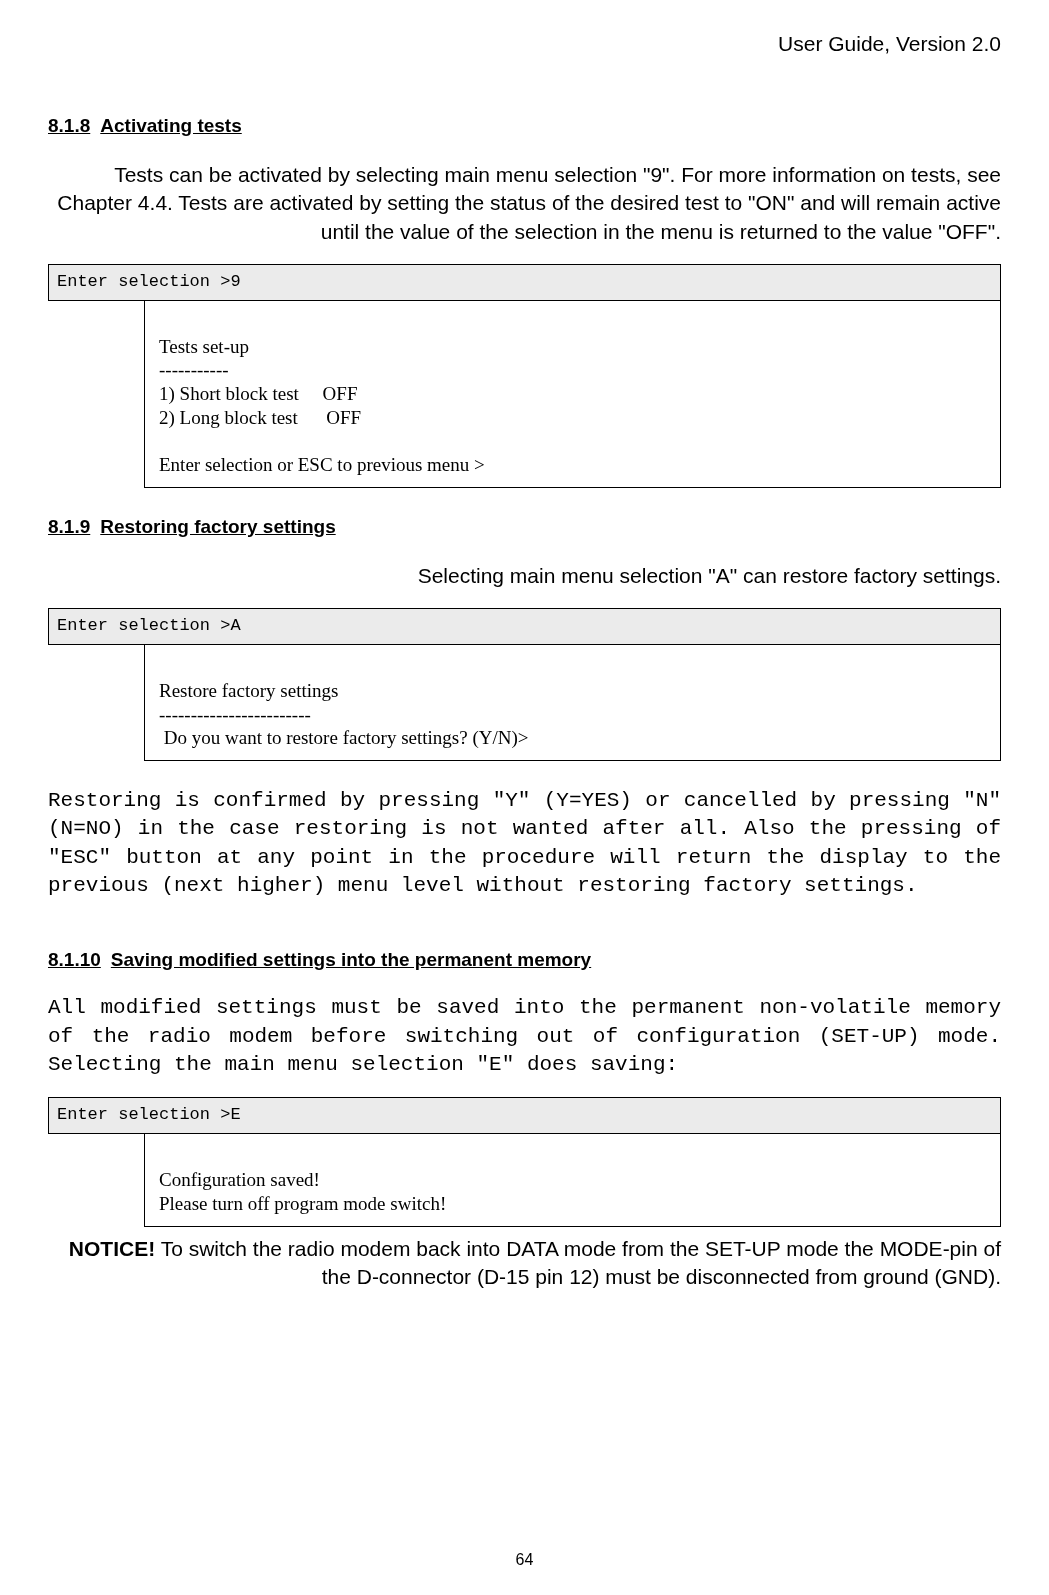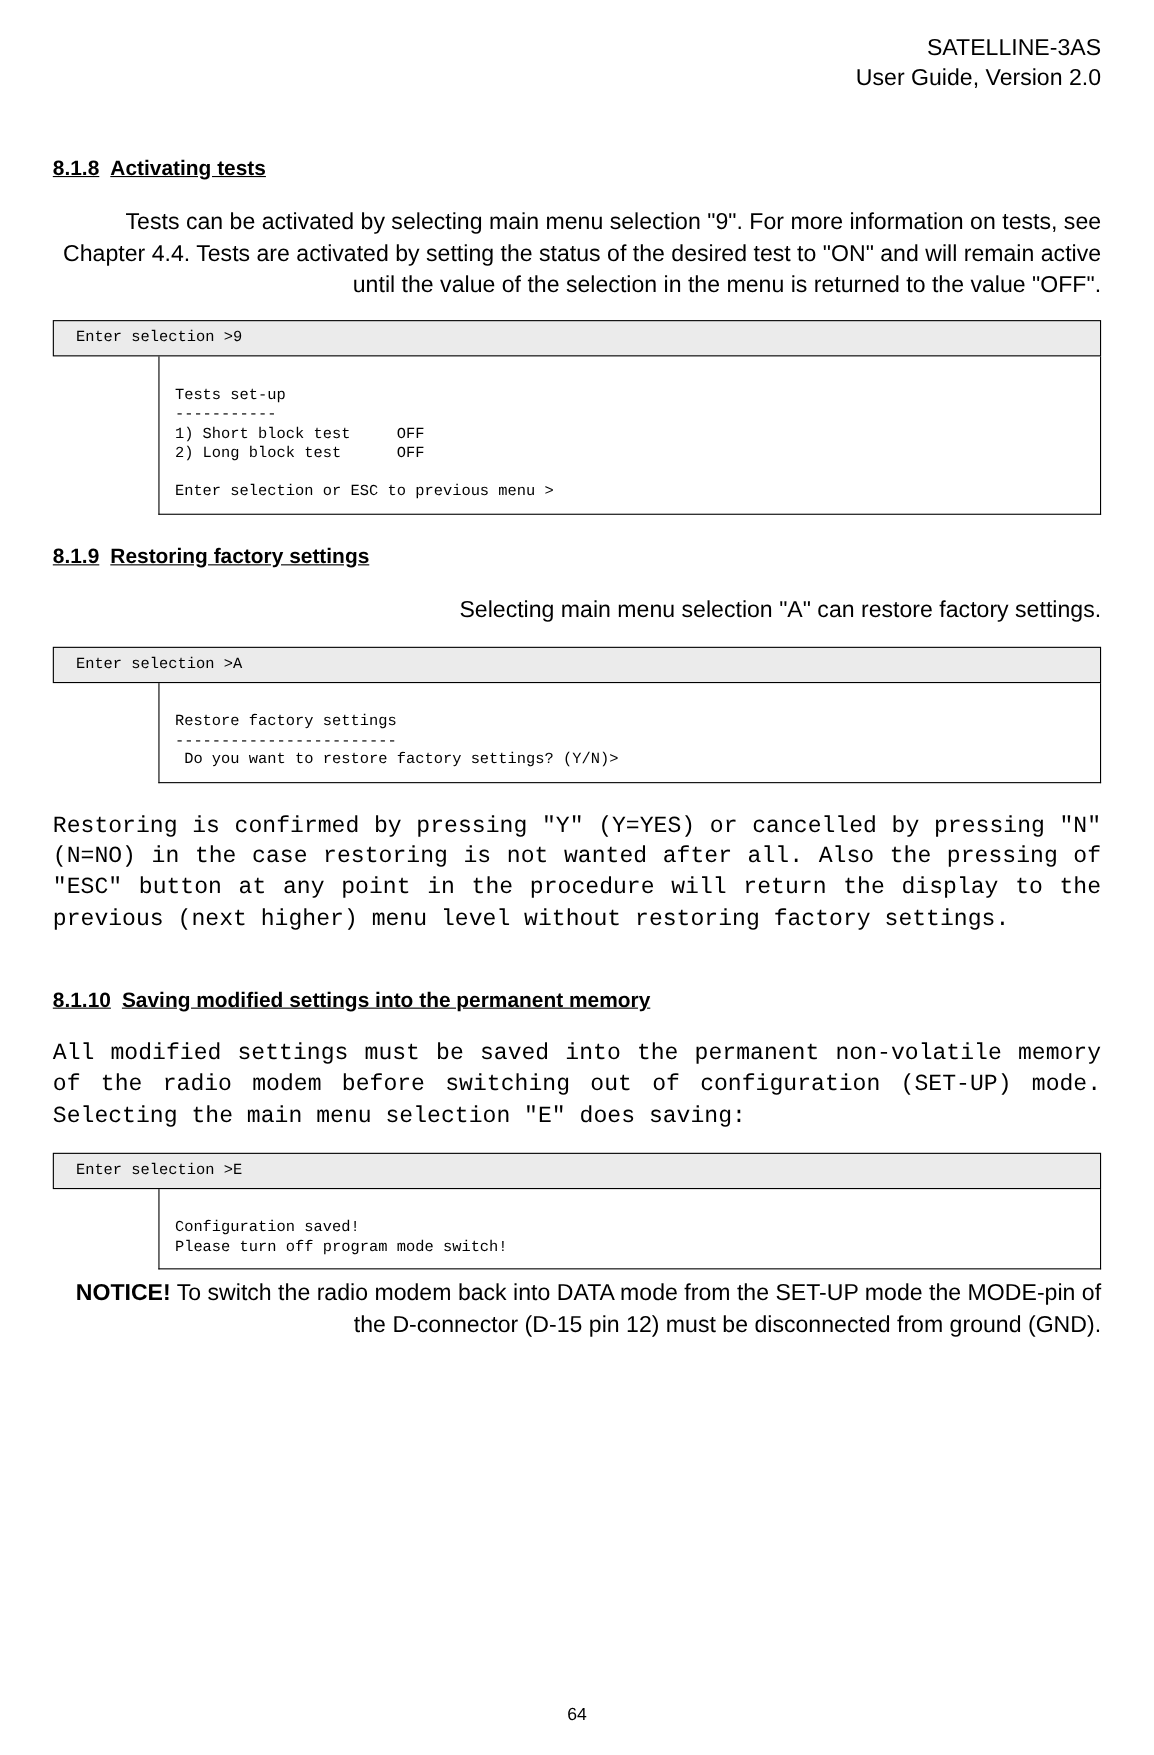--- a/index.html
+++ b/index.html
@@ -33,57 +33,56 @@
   p.body {
     margin: 0 0 18px 0;
     text-align: right;
   }
   p.just {
     text-align: justify;
     font-family: Liberation Mono, monospace;
   }
   .term-outer {
     border: 1px solid #000;
-    padding: 6px 20px;
+    padding: 6px 8px;
     font-family: "Courier New", Courier, monospace;
-    font-size: 14px;
+    font-size: 17px;
     white-space: pre;
     margin-bottom: 0;
     background: #ebebeb;
   }
   .term-inner-wrap {
     margin-left: 96px;
     margin-bottom: 26px;
   }
   .term-inner {
     border: 1px solid #000;
     border-top: none;
     padding: 10px 10px 10px 14px;
-    font-family: Liberation Mono, monospace;
-    font-size: 14px;
+    font-family: Liberation Serif, serif;
+    font-size: 19px;
     white-space: pre;
     line-height: 1.25;
   }
   .notice b { font-weight: bold; }
   .page-num {
     position: absolute;
     bottom: 24px;
     left: 0;
     width: 100%;
     text-align: center;
     font-size: 16px;
   }
 </style>
 </head>
 <body>
 
 
 
 <div class="header">
-  <div>SATELLINE-3AS</div>
   <div>User Guide, Version 2.0</div>
 </div>
 
 
 <h3 class="section">
   <span class="secnum">8.1.8</span><span>Activating tests</span>
 </h3>
 
 <p class="body">Tests can be activated by selecting main menu selection "9". For more information on tests, see Chapter 4.4. Tests are activated by setting the status of the desired test to "ON" and will remain active until the value of the selection in the menu is returned to the value "OFF".</p>
 

